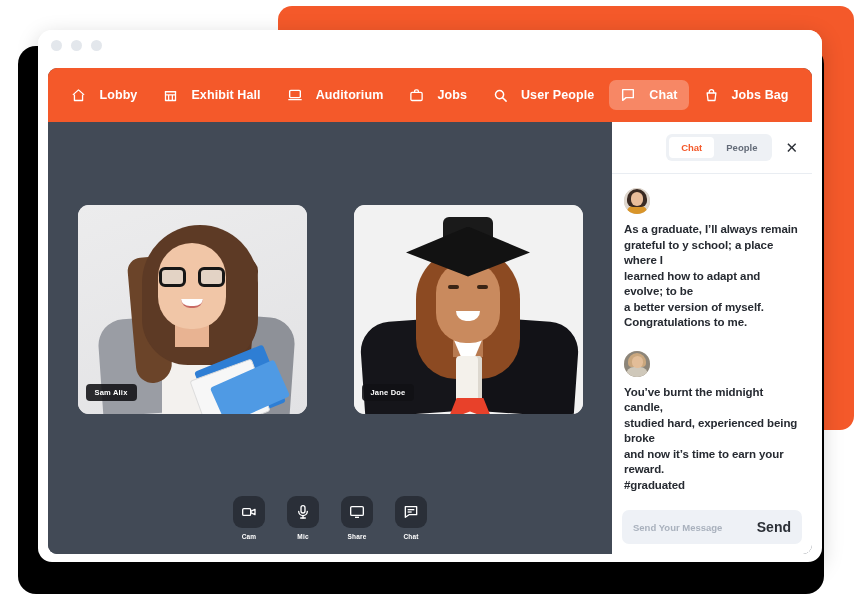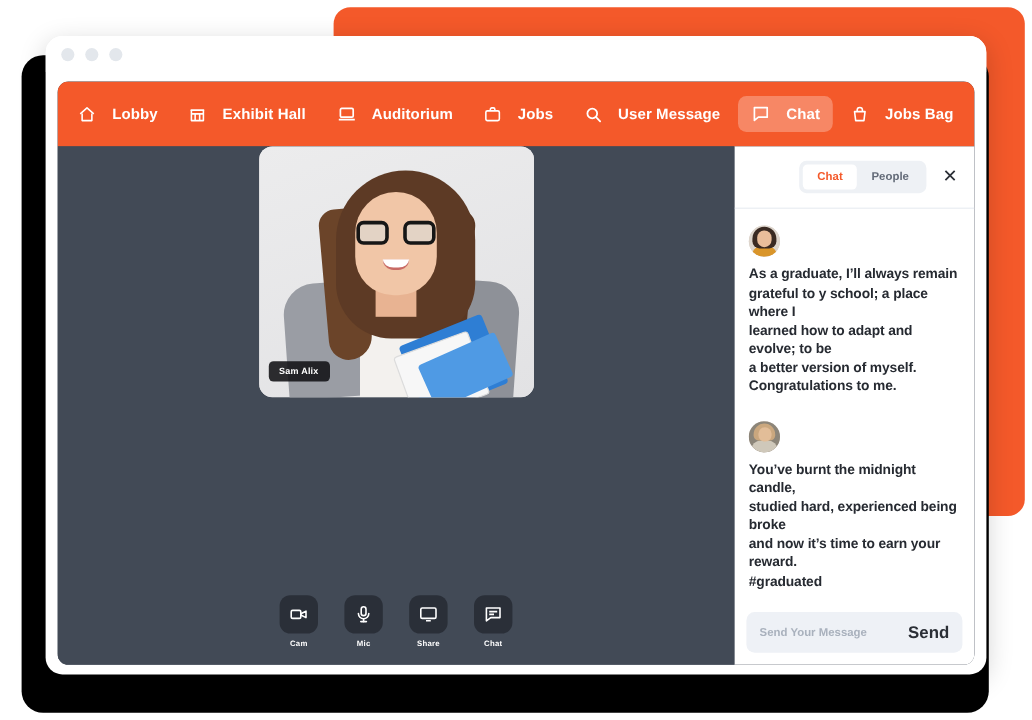--- a/index.html
+++ b/index.html
@@ -102,21 +102,21 @@
     position: relative;
     display: flex;
     flex-direction: column;
     align-items: center;
     min-width: 0;
   }
 
   .tiles {
     flex: 1 1 auto;
     display: flex;
-    align-items: flex-start;
+    align-items: center;
     justify-content: center;
     gap: 47px;
     width: 100%;
   }
 
   .tile {
     position: relative;
     width: 229px; height: 209px;
     border-radius: 11px;
     overflow: hidden;
@@ -357,21 +357,21 @@
           <span>Jobs</span>
         </div>
 
         <div class="nav-item">
           <span>
             <svg width="15" height="15" viewBox="0 0 24 24" fill="none" stroke="#fff" stroke-width="2.4" stroke-linecap="round">
                 <circle cx="10.5" cy="10.5" r="6.5"></circle>
                 <path d="M15.5 15.5 21 21"></path>
               </svg>
           </span>
-          <span>User Message</span>
+          <span>User People</span>
         </div>
 
         <div class="nav-item active">
           <span>
             <svg width="16" height="16" viewBox="0 0 24 24" fill="none" stroke="#fff" stroke-width="2.1" stroke-linejoin="round">
                 <path d="M4 4h16v12H9l-5 4z"></path>
               </svg>
           </span>
           <span>Chat</span>
         </div>
@@ -408,20 +408,38 @@
                   <span class="p1-lens" style="left:0"></span>
                   <span class="p1-lens" style="right:0"></span>
                 </div>
                 <div class="p1-book1"></div>
                 <div class="p1-book2"></div>
                 <div class="p1-book3"></div>
               </div>
               <span class="tile-name">Sam Alix</span>
             </div>
 
+            <div class="tile">
+              <div class="p2-bg">
+                <div class="p2-gownL"></div>
+                <div class="p2-gownR"></div>
+                <div class="p2-hair"></div>
+                <div class="p2-neck"></div>
+                <div class="p2-collar"></div>
+                <div class="p2-face"></div>
+                <div class="p2-eyeL"></div>
+                <div class="p2-eyeR"></div>
+                <div class="p2-smile"></div>
+                <div class="p2-captop"></div>
+                <div class="p2-capbrim"></div>
+                <div class="p2-scroll"></div>
+                <div class="p2-ribbon"></div>
+              </div>
+              <span class="tile-name">Jane Doe</span>
+            </div>
 
           </div>
 
           <div class="controls">
 
             <div class="ctrl">
               <span class="ctrl-btn">
                 <svg width="16" height="16" viewBox="0 0 24 24" fill="none" stroke="#fff" stroke-width="2" stroke-linejoin="round">
                     <rect x="2.5" y="7" width="12" height="10" rx="1.8"></rect>
                     <path d="M14.5 11.2 21 8v8l-6.5-3.2z"></path>

